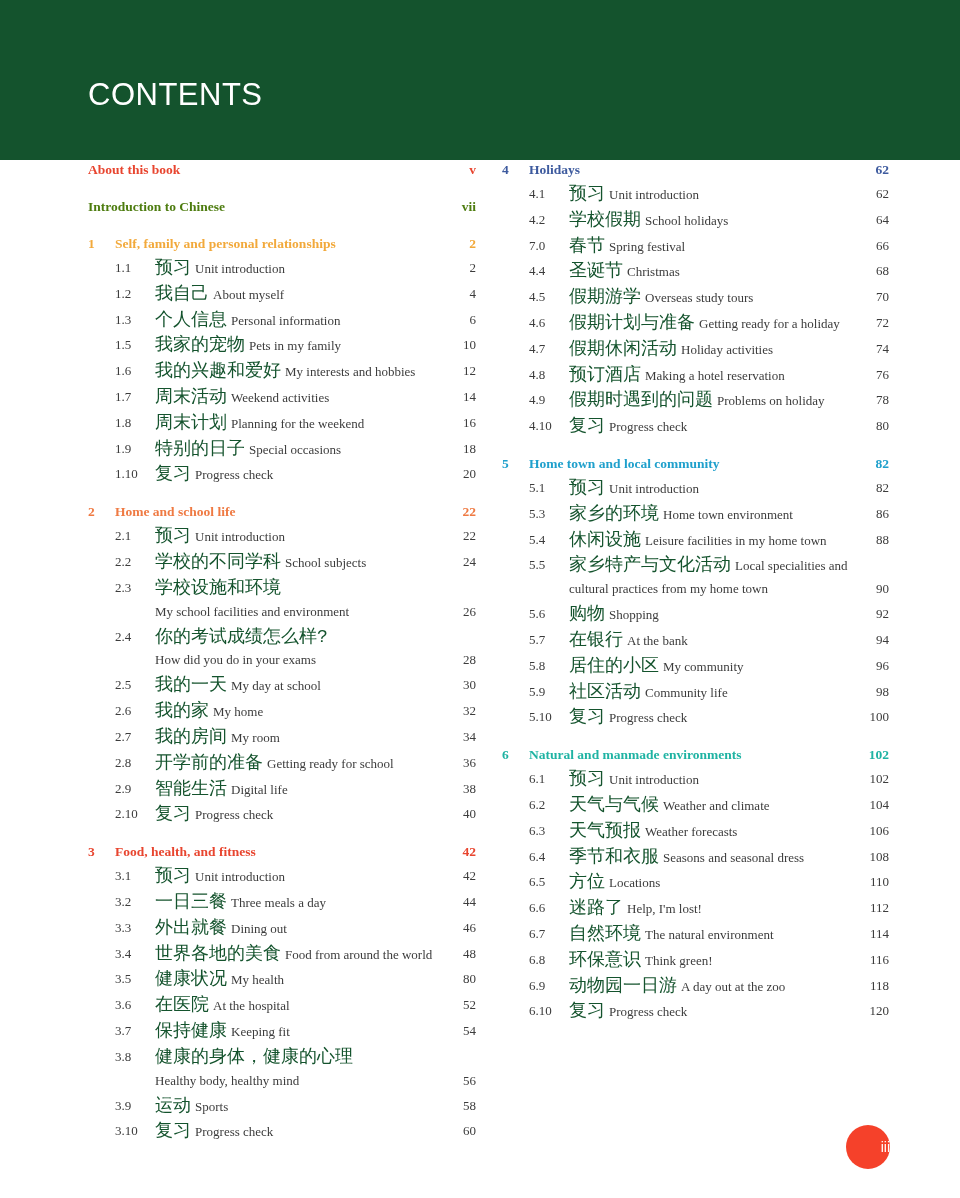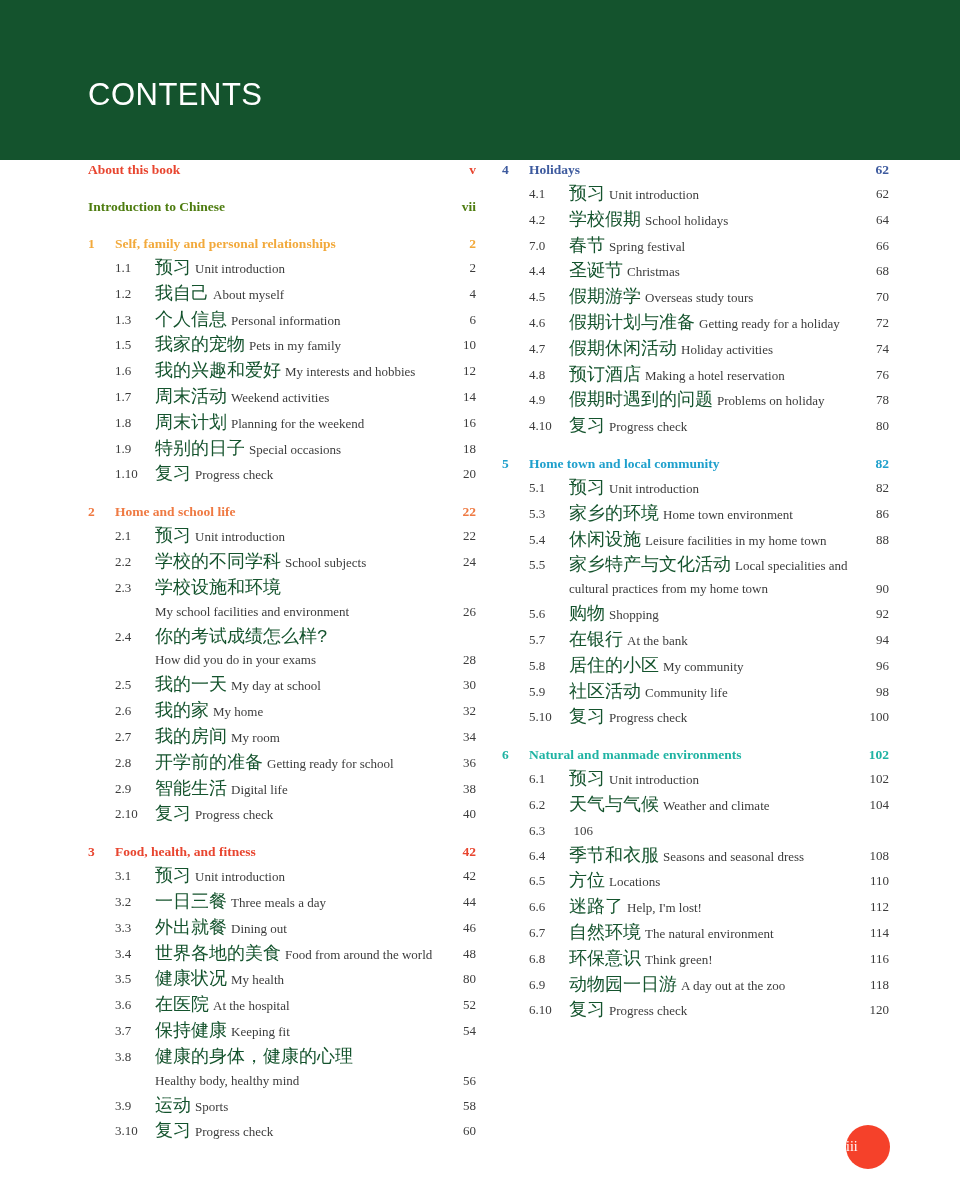--- a/index.html
+++ b/index.html
@@ -51,22 +51,22 @@
   .row .page { text-align: right; min-width: 24px; }
 
   .row.two .label { display: block; }
   .row.two .line2 { display: block; line-height: 20px; padding-bottom: 3px; }
   .row.two { align-items: flex-start; }
   .row.two .page { align-self: flex-end; line-height: 20px; padding-bottom: 3px; }
 
   .page-badge {
     position: absolute; left: 846px; top: 1125px; width: 44px; height: 44px;
     border-radius: 50%; background: #f5412a; color: #ffffff;
-    font-family: Liberation Serif, serif; font-size: 14px;
-    display: flex; align-items: center; justify-content: flex-start;
+    font-family: Liberation Sans, sans-serif; font-size: 14px;
+    display: flex; align-items: center; justify-content: flex-end;
   }
 </style>
 </head>
 <body>
 
 <div class="banner">
   <div class="banner-title">CONTENTS</div>
 </div>
 
 <div class="col col-left">
@@ -373,20 +373,21 @@
         <span class="label"><span class="zh">预习</span><span class="en">Unit introduction</span></span>
         <span class="page">102</span>
       </div>
       <div class="row">
         <span class="sec">6.2</span>
         <span class="label"><span class="zh">天气与气候</span><span class="en">Weather and climate</span></span>
         <span class="page">104</span>
       </div>
       <div class="row">
         <span class="sec">6.3</span>
+        <span class="label"><span class="zh">天气预报</span><span class="en">Weather forecasts</span></span>
         <span class="page">106</span>
       </div>
       <div class="row">
         <span class="sec">6.4</span>
         <span class="label"><span class="zh">季节和衣服</span><span class="en">Seasons and seasonal dress</span></span>
         <span class="page">108</span>
       </div>
       <div class="row">
         <span class="sec">6.5</span>
         <span class="label"><span class="zh">方位</span><span class="en">Locations</span></span>

